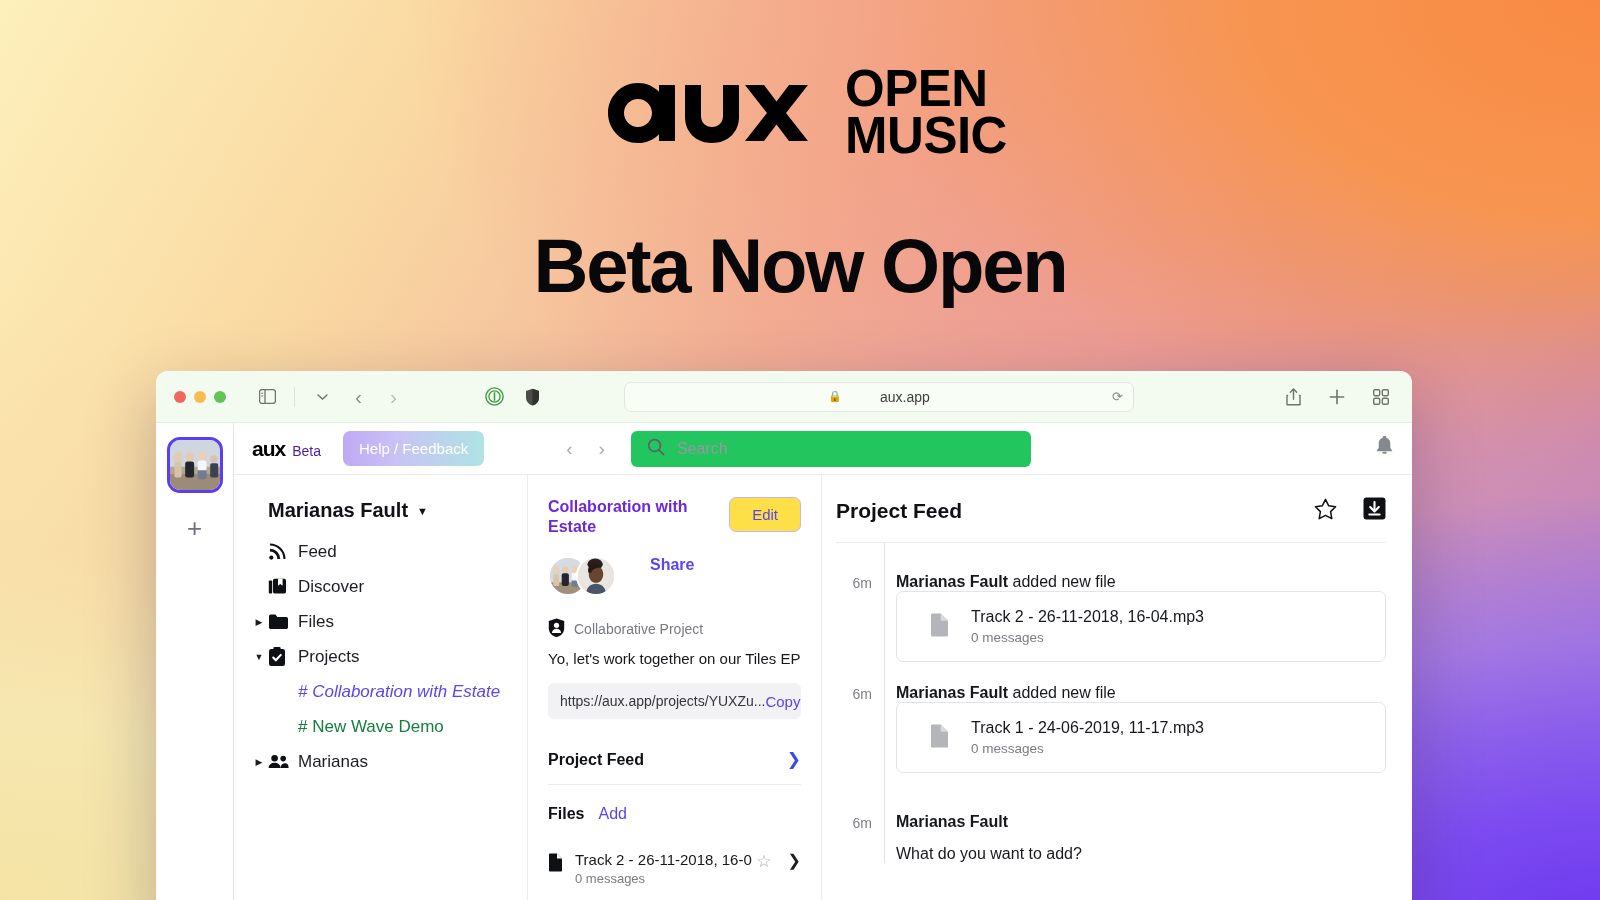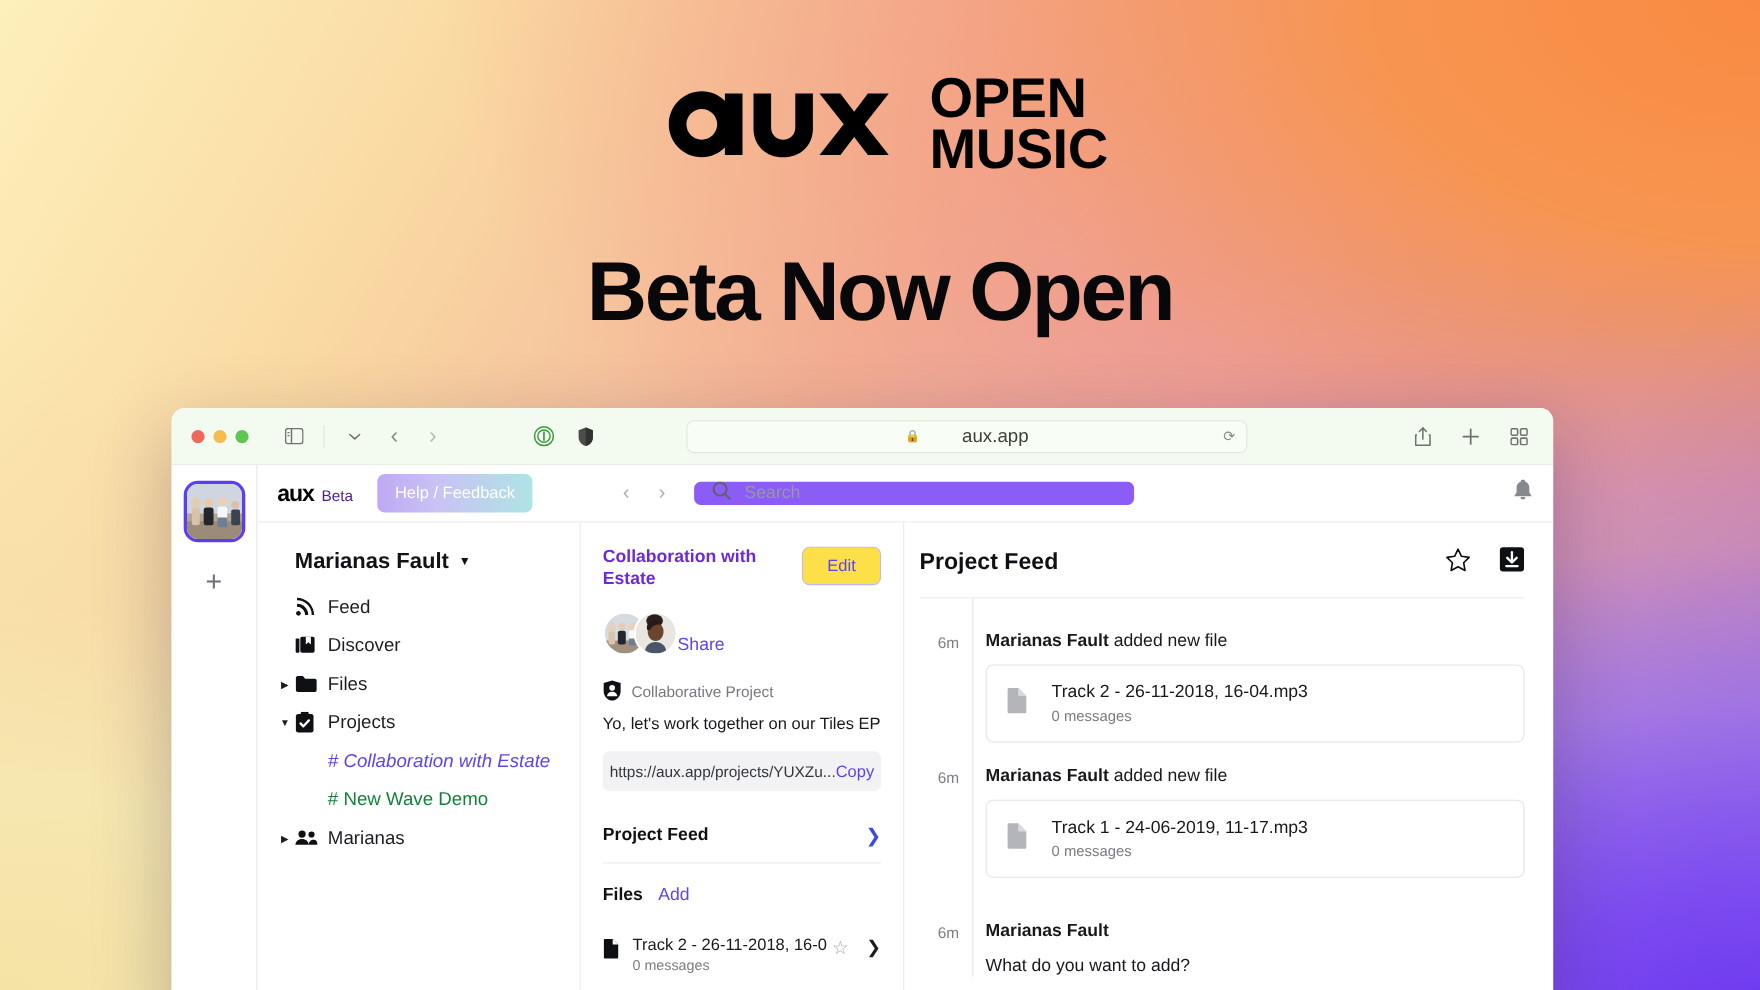--- a/index.html
+++ b/index.html
@@ -75,21 +75,21 @@
 
   .urlbar {
     flex: 1; height: 30px; max-width: 510px;
     margin: 0 auto;
     background: #f8fdf6;
     border: 1px solid #dfe8dc; border-radius: 7px;
     display: flex; align-items: center; justify-content: center;
     position: relative;
   }
   .urlbar .lock { margin-right: 6px; font-size: 11px; color: #83867f; }
-  .urlbar .urltext { font-size: 17px; color: #3c3f3a; margin-left: 32px; }
+  .urlbar .urltext { font-size: 14px; color: #3c3f3a; margin-left: 32px; }
   .urlbar .reload { position: absolute; right: 10px; color: #8a8d87; font-size: 13px; }
   .chrome-right { display: flex; align-items: center; gap: 18px; margin-left: auto; }
 
   
   .app { flex: 1; display: flex; min-height: 0; background: #fff; }
 
   .rail {
     width: 78px; flex: none;
     background: #ffffff;
     border-right: 1px solid #e7e7ea;
@@ -118,23 +118,23 @@
   .help-btn {
     margin-left: 8px;
     padding: 9px 16px; border-radius: 7px;
     font-size: 15px; color: #ffffff;
     background: linear-gradient(90deg, #bfa9f4 0%, #c9c2f5 38%, #aee4e4 100%);
     border: none; cursor: pointer;
     font-family: inherit;
   }
   .topnav-arrows { display: flex; gap: 26px; margin-left: 68px; color: #a9acb3; font-size: 19px; }
   .search {
-    flex: 1; max-width: 400px; height: 21px;
+    flex: 1; max-width: 400px; height: 36px;
     margin-left: 12px;
-    background: #8b5cf6; border-radius: 6px;
+    background: #22c55e; border-radius: 6px;
     display: flex; align-items: center; gap: 12px;
     padding: 0 16px;
   }
   .search input {
     border: none; background: transparent; outline: none;
     font-size: 16px; color: #25272c; width: 100%;
     font-family: inherit;
   }
   .search input::placeholder { color: #97999f; }
   .bell { margin-left: auto; color: #85888e; }
@@ -180,38 +180,38 @@
   .proj-title {
     font-size: 16px; font-weight: 700; color: #6d28d9;
     line-height: 1.22; flex: 1;
   }
   .edit-btn {
     flex: none; padding: 8px 22px; border-radius: 7px;
     border: 1px solid #c3b8f5; background: #fde047;
     color: #5b45ee; font-size: 15px; cursor: pointer;
     font-family: inherit;
   }
-  .avatars-row { display: flex; align-items: flex-end; gap: 0; margin-top: 20px; }
+  .avatars-row { display: flex; align-items: flex-start; gap: 34px; margin-top: 20px; font-weight: bold; }
   .avatars { display: flex; }
   .av {
     width: 40px; height: 40px; border-radius: 50%;
     border: 2px solid #fff; background: #d9dde3;
     overflow: hidden;
   }
   .av + .av { margin-left: -12px; }
   .share-link { color: #5b45ee; font-size: 16px; cursor: pointer; }
   .proj-meta {
     display: flex; align-items: center; gap: 9px;
     margin-top: 22px; font-size: 14px; color: #77797f;
   }
   .proj-desc { margin-top: 10px; font-size: 15px; color: #16181c; }
   .urlcopy {
     margin-top: 16px; height: 36px;
     background: #f2f2f4; border-radius: 6px;
-    display: flex; align-items: center; justify-content: center;
+    display: flex; align-items: center; justify-content: flex-start;
     padding: 0 12px;
   }
   .urlcopy .u { font-size: 14px; color: #33363c; }
   .urlcopy .c { font-size: 15px; color: #5b45ee; cursor: pointer; }
 
   .sect-row {
     display: flex; align-items: center; justify-content: space-between;
     margin-top: 30px; padding-bottom: 14px;
     border-bottom: 1px solid #ececee;
   }
@@ -240,23 +240,23 @@
   .timeline { position: absolute; left: 48px; top: 0; bottom: 0; width: 1px; background: #e2e2e5; }
   .feed-item { position: relative; margin-top: 22px; }
   .feed-time {
     position: absolute; left: -60px; top: 2px;
     width: 36px; text-align: right;
     font-size: 14px; color: #7d7f85;
   }
   .feed-line { font-size: 16px; color: #16181c; }
   .feed-line b { font-weight: 700; }
   .file-card {
-    margin-top: 12px; margin-left: 0;
+    margin-left: 0;
     border: 1px solid #e4e4e7; border-radius: 7px;
-    padding: 16px 18px;
+    padding: 16px 33px;
     display: flex; align-items: center; gap: 22px;
   }
   .file-card .ic { color: #b3b5ba; }
   .file-card .fn { font-size: 16px; color: #16181c; }
   .file-card .fm { font-size: 13.5px; color: #7a7c82; margin-top: 4px; }
   .feed-body { font-size: 16px; color: #16181c; margin-top: 14px; }
 </style>
 </head>
 <body>
 

